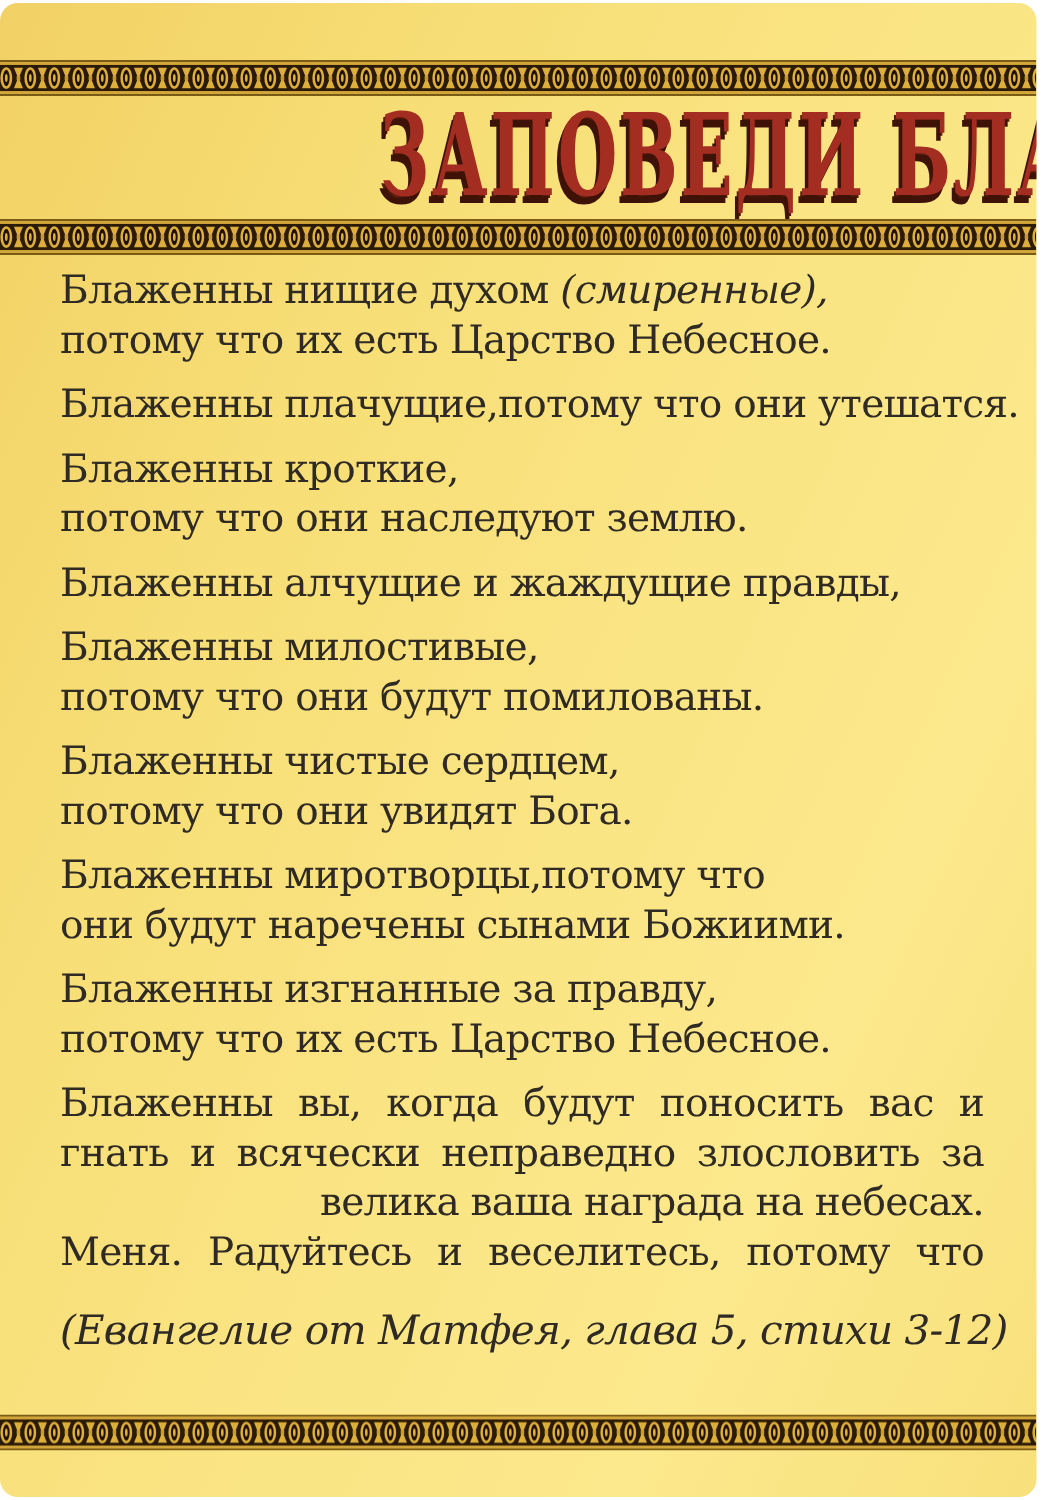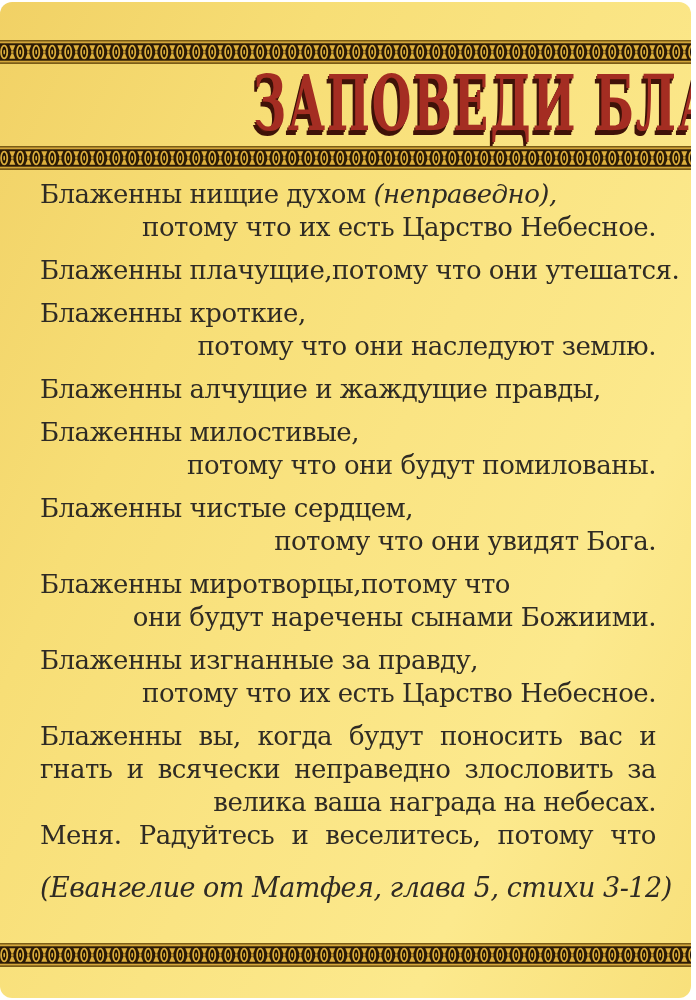--- a/index.html
+++ b/index.html
@@ -62,21 +62,21 @@
     left: 40px;
     width: 616px;
     color: #2f2b24;
     font-size: 26px;
     line-height: 33px;
     letter-spacing: -0.5px;
   }
   .block { margin: 0 0 10px 0; }
   .line { white-space: nowrap; }
   .line.first { text-align: left; }
-  .line.second { text-align: right; }
+  .line.second { }
   .line.just {
     white-space: normal;
     text-align: justify;
     text-align-last: justify;
   }
   .line.lastline { text-align: right; }
   .emph { font-style: italic; }
   .citation {
     margin-top: 19px;
     text-align: left;
@@ -116,21 +116,21 @@
       <span class="title-text">ЗАПОВЕДИ БЛАЖЕНСТВА</span>
     </div>
 
     <svg class="band band-mid">
       <rect width="100%" height="100%" fill="url(#orn)"></rect>
     </svg>
 
     <div class="content">
 
       <div class="block">
-        <div class="line first"><span>Блаженны нищие духом </span><span class="emph">(неправедно),</span></div>
+        <div class="line first"><span>Блаженны нищие духом </span><span class="emph">(смиренные),</span></div>
         <div class="line second">потому что их есть Царство Небесное.</div>
       </div>
 
       <div class="block">
         <div class="line first">Блаженны плачущие,потому что они утешатся.</div>
       </div>
 
       <div class="block">
         <div class="line first">Блаженны кроткие,</div>
         <div class="line second">потому что они наследуют землю.</div>

